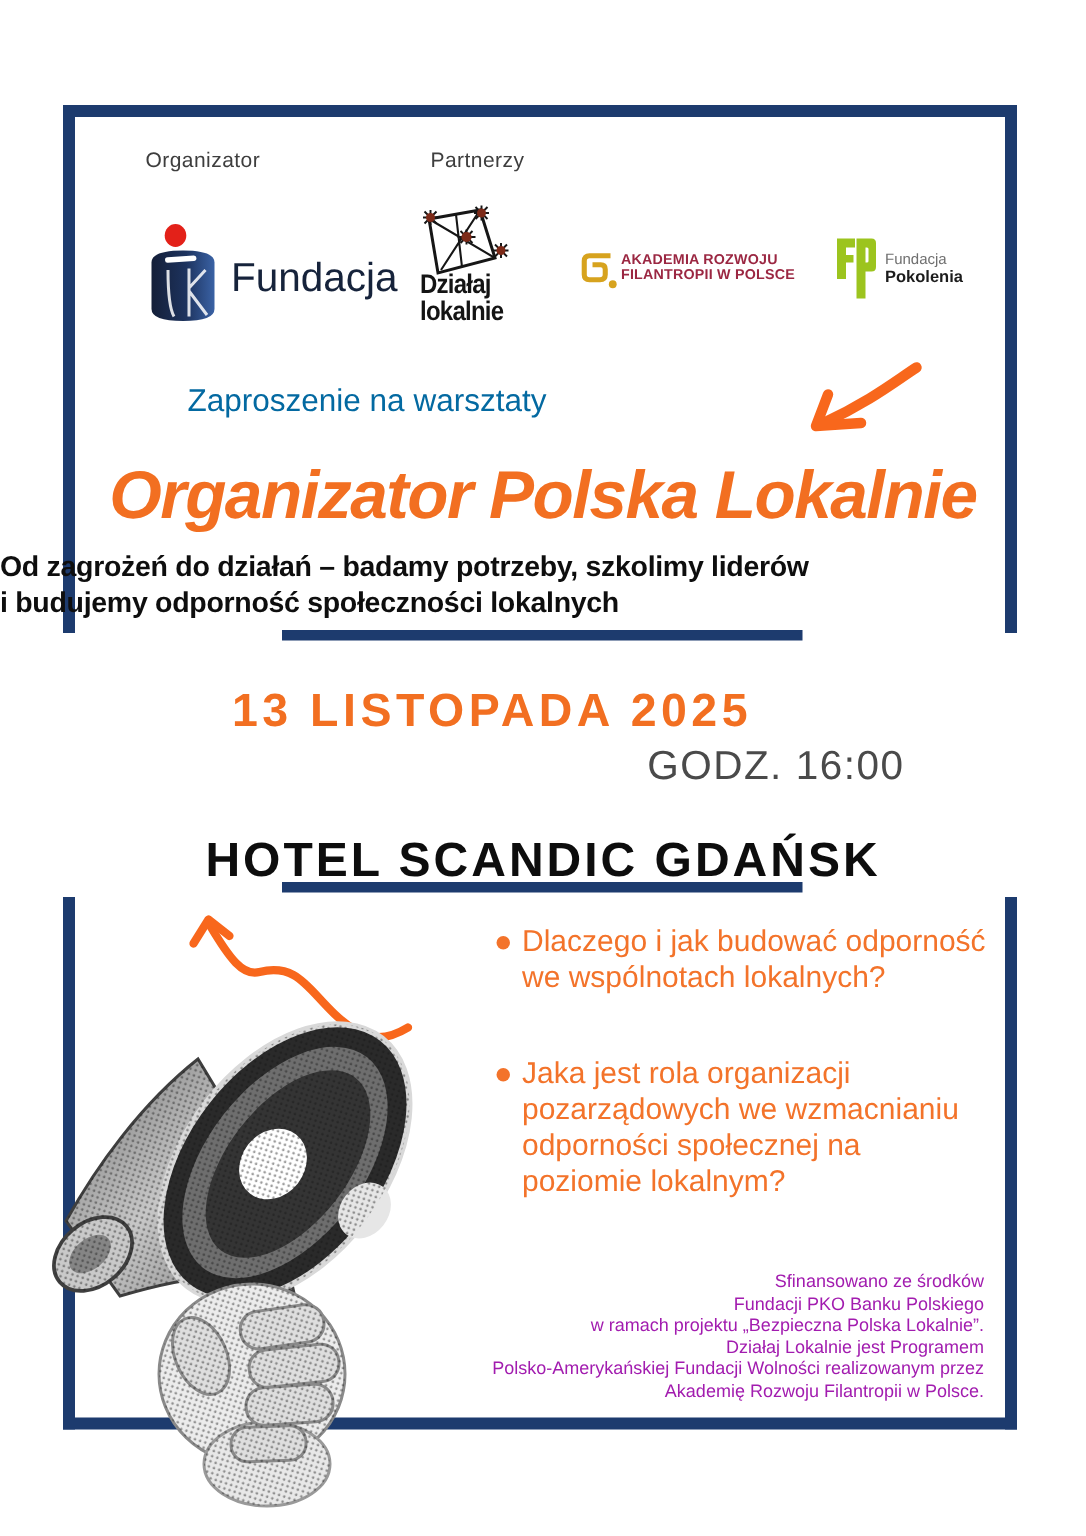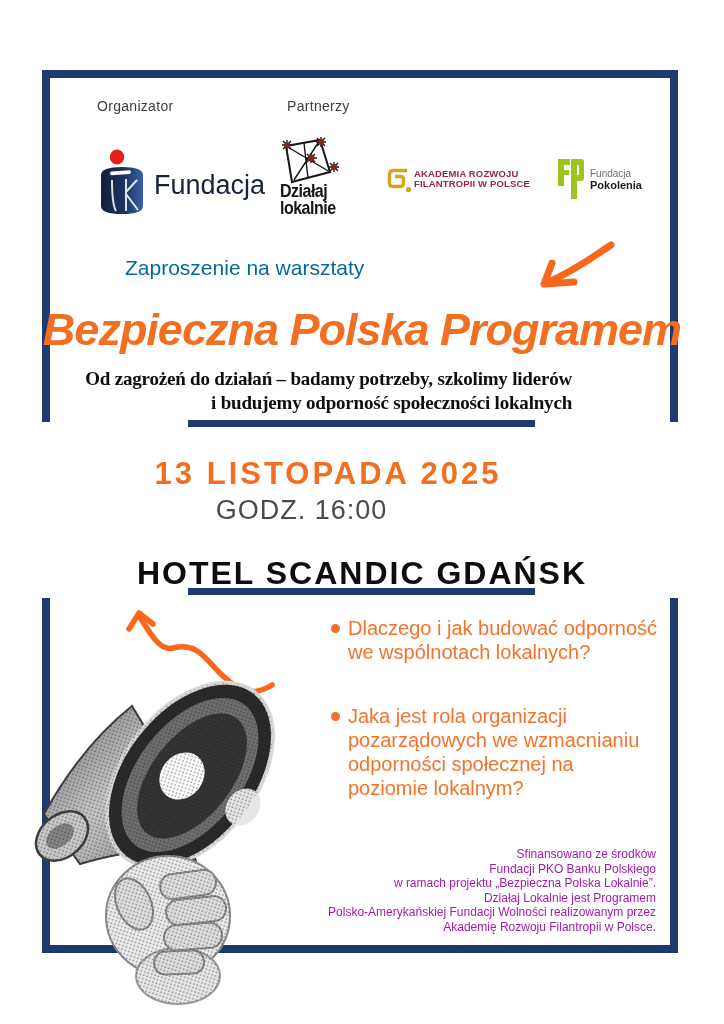--- a/index.html
+++ b/index.html
@@ -34,27 +34,27 @@
     line-height:10px;letter-spacing:.15px;}
   .pok-logo{left:556px;top:158px;width:110px;height:44px;}
   .pok-text1{position:absolute;left:34px;top:10px;font-size:10px;color:#6f6f6f;}
   .pok-text2{position:absolute;left:34px;top:21px;font-size:11px;font-weight:700;color:#1c1c1c;}
 
   
   .invite{left:88px;top:256px;font-size:21px;color:#0369a1;margin-left:37px;}
   .arrow-top{left:531px;top:238px;}
   .title{left:0;top:305px;width:724px;text-align:center;font-size:45px;line-height:50px;
     font-weight:bold;font-style:italic;color:#F26F21;letter-spacing:-1px;}
-  .subtitle{left:0;top:367px;width:572px;text-align:right;font-size:19px;line-height:24px;
-    font-weight:bold;color:#0e0e0e;white-space:pre-line;letter-spacing:-.2px;font-family:Liberation Serif, serif;}
+  .subtitle{left:0;top:367px;width:572px;text-align:left;font-size:19px;line-height:24px;
+    font-weight:bold;color:#0e0e0e;white-space:pre-line;letter-spacing:-.2px;}
 
   
   .event-date{left:0;top:456px;width:656px;text-align:center;font-size:31px;font-weight:800;
     color:#F26F21;letter-spacing:3px;}
-  .event-time{left:0;top:495px;width:603px;text-align:center;font-size:27px;color:#4a4a4a;
+  .event-time{left:0;top:495px;width:603px;text-align:right;font-size:27px;color:#4a4a4a;
     letter-spacing:1px;}
   .event-venue{left:0;top:555px;width:724px;text-align:center;font-size:32px;font-weight:800;
     color:#0d0d0d;letter-spacing:2px;}
 
   
   .questions{left:318px;top:616px;width:352px;margin:0;padding:0;list-style:none;
     color:#F3732A;font-size:20px;line-height:24px;font-weight:500;z-index:2;}
   .questions li{position:relative;padding-left:30px;white-space:pre-line;}
   .questions li + li{margin-top:40px;}
   .questions li::before{content:"";position:absolute;left:13px;top:8px;width:9px;height:9px;
@@ -145,21 +145,21 @@
     <span class="pok-text2">Pokolenia</span>
   </div>
 
   <div class="abs invite">Zaproszenie na warsztaty</div>
 
   <svg class="abs arrow-top" width="85" height="55" viewBox="0 0 85 55">
     <path d="M80,7 C66,16 50,29 18,44" stroke="#F8671C" stroke-width="7" fill="none" stroke-linecap="round"></path>
     <path d="M21,25 L13,46 L43,44" stroke="#F8671C" stroke-width="7" fill="none" stroke-linecap="round" stroke-linejoin="round"></path>
   </svg>
 
-  <h1 class="abs title" style="margin:0;">Bezpieczna Polska Programem</h1>
+  <h1 class="abs title" style="margin:0;">Organizator Polska Lokalnie</h1>
   <div class="abs subtitle">Od zagrożeń do działań – badamy potrzeby, szkolimy liderów
 i budujemy odporność społeczności lokalnych</div>
 
   <div class="abs event-date">13 LISTOPADA 2025</div>
   <div class="abs event-time">GODZ. 16:00</div>
   <div class="abs event-venue">HOTEL SCANDIC GDAŃSK</div>
 
   <svg class="abs squiggle" width="180" height="105" viewBox="0 0 180 105">
     <path d="M170,89 C152,100 139,97 121,80 C103,63 96,46 71,52 C60,55 51,43 38,21" stroke="#F8671C" stroke-width="5.5" fill="none" stroke-linecap="round"></path>
     <path d="M27,33 L37,17 L51,28" stroke="#F8671C" stroke-width="5.5" fill="none" stroke-linecap="round" stroke-linejoin="round"></path>

